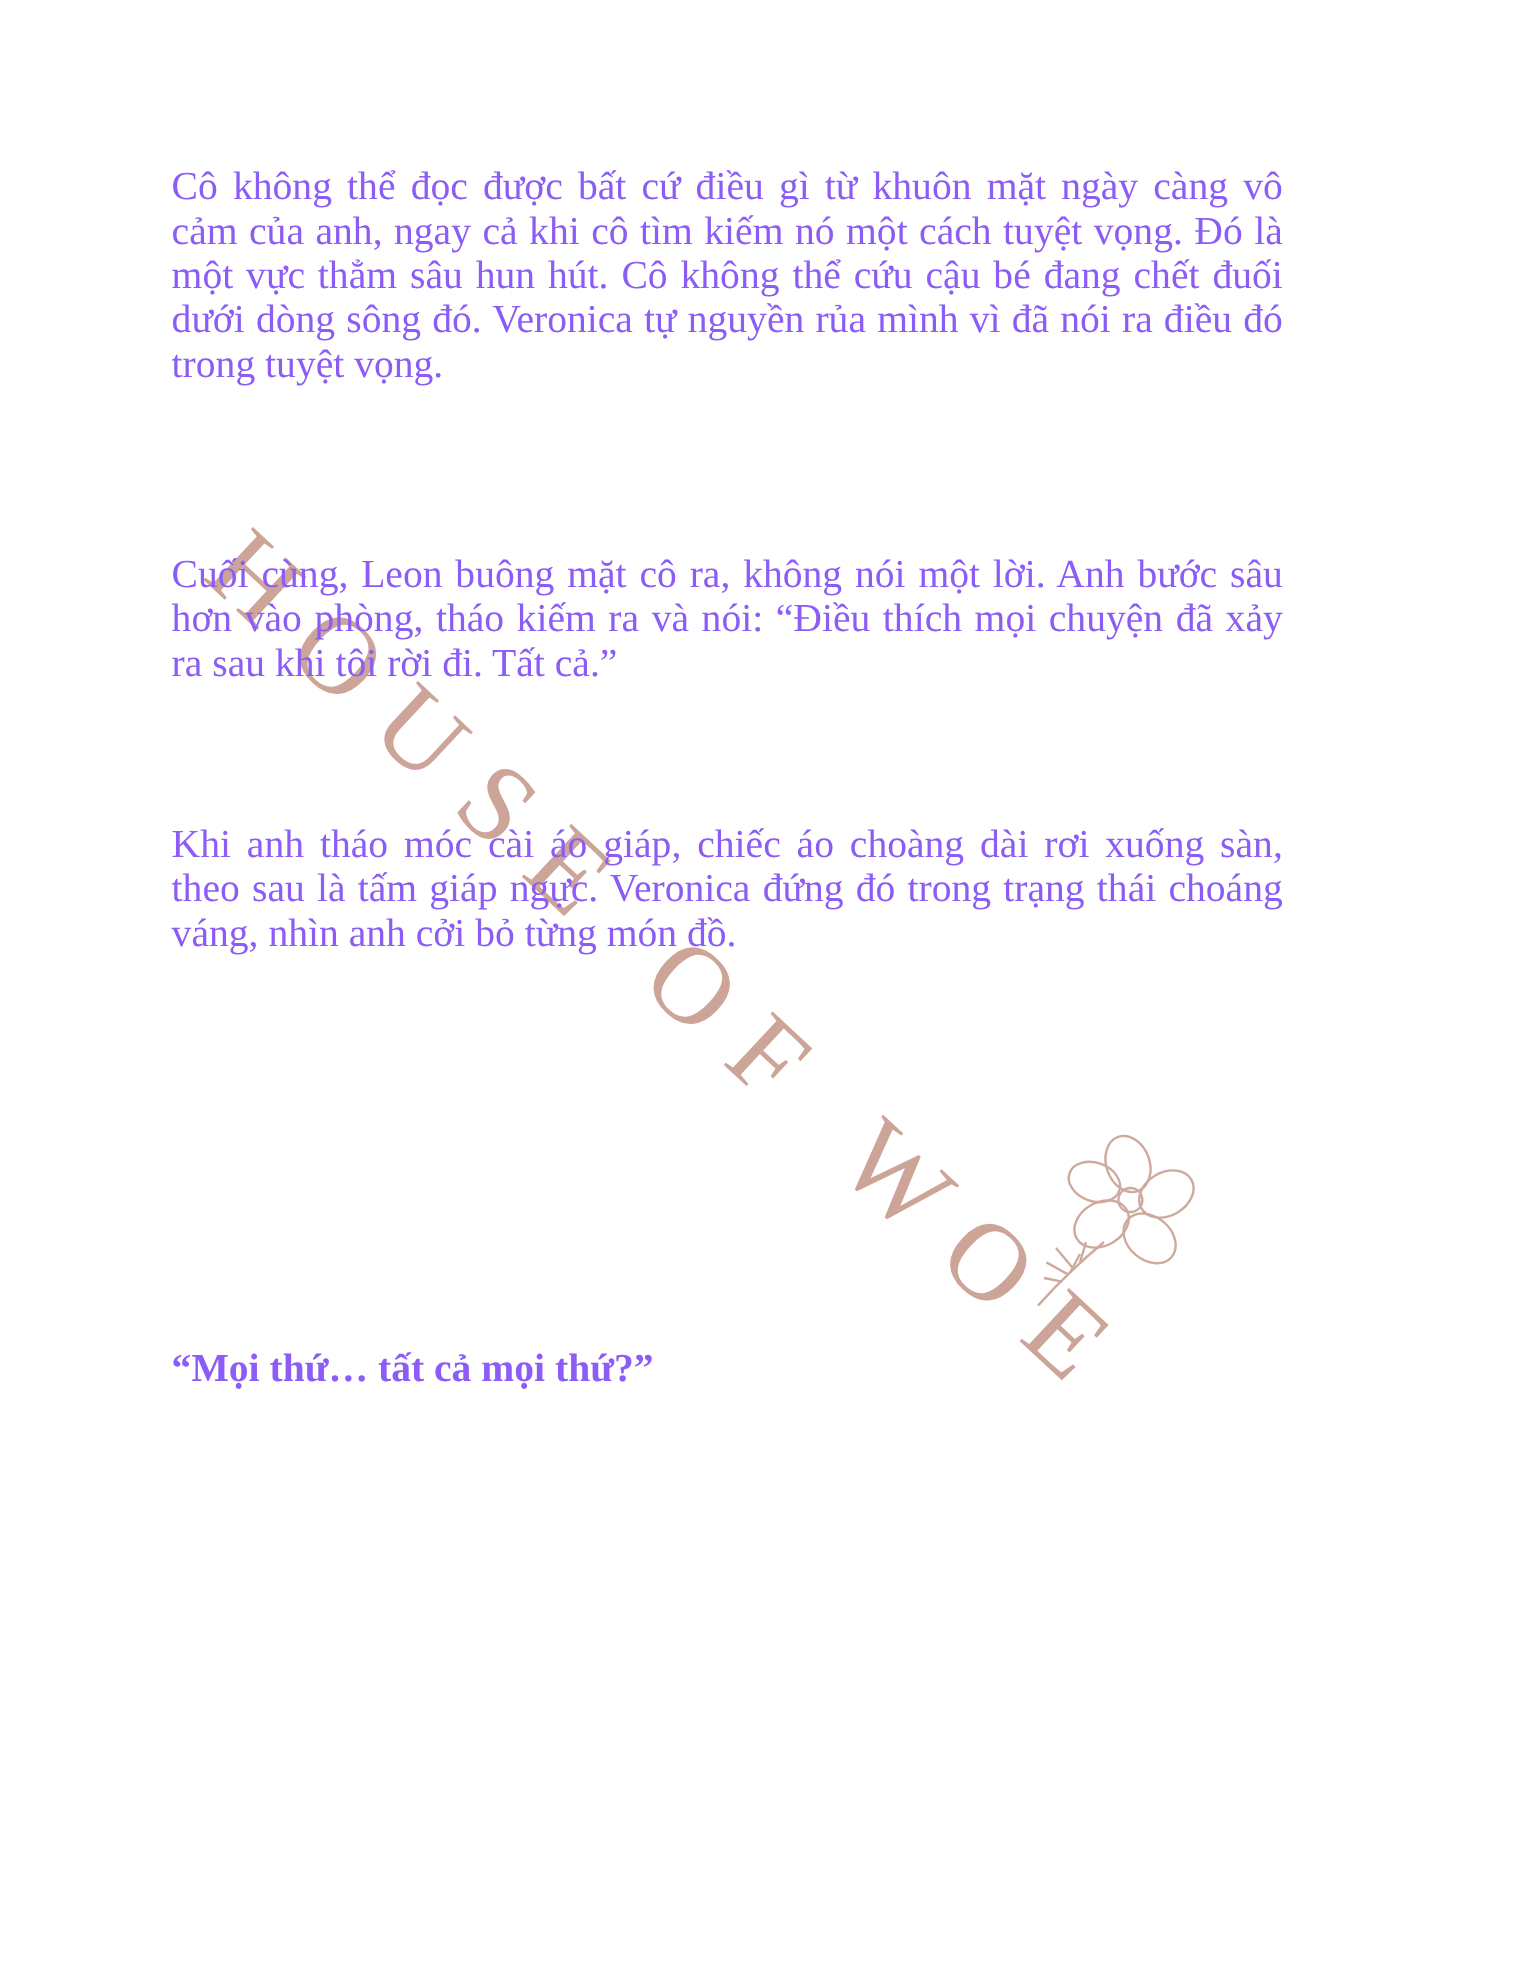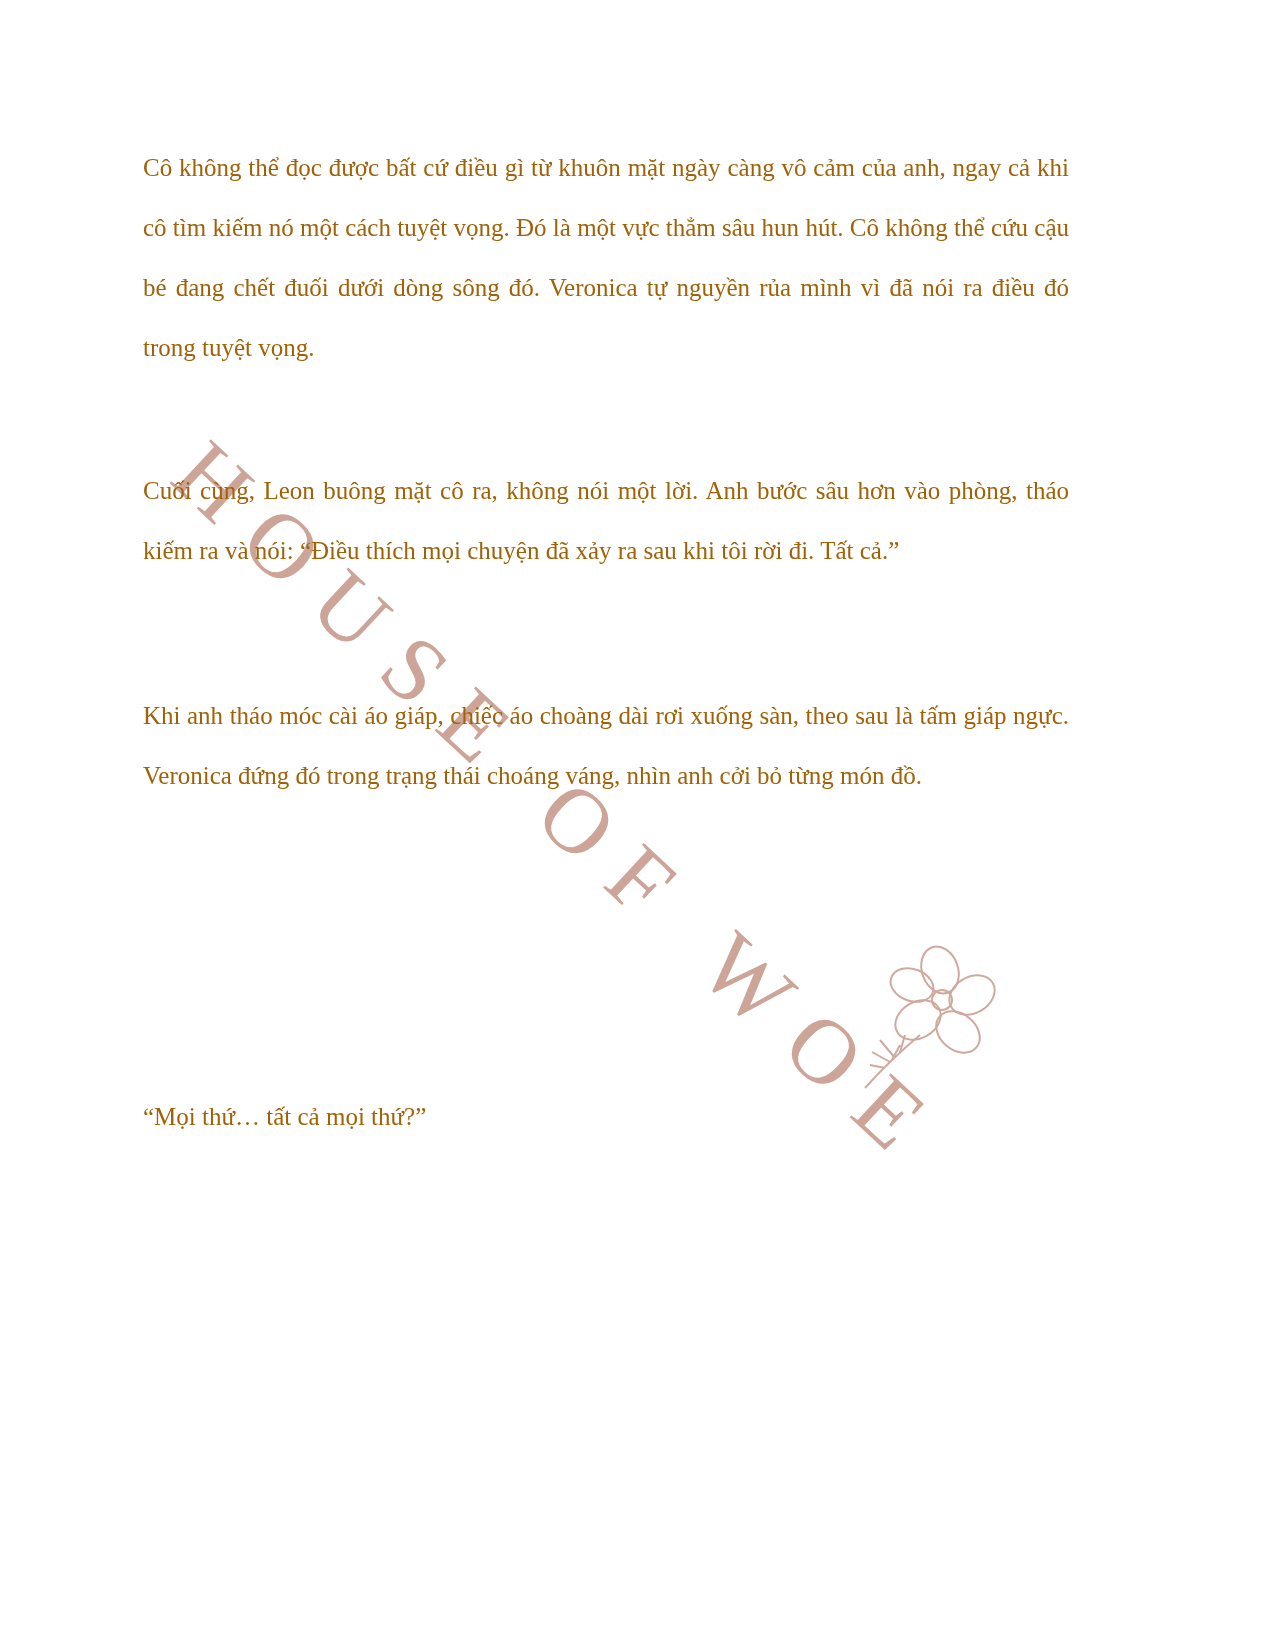--- a/index.html
+++ b/index.html
@@ -1,18 +1,18 @@
 <!DOCTYPE html>
 <html><head>
 <meta charset="utf-8">
 <style>
   html, body { margin: 0; padding: 0; background: #ffffff; }
   body { width: 1275px; height: 1650px; position: relative; overflow: hidden; }
   .page { position: absolute; left: 0; top: 0; width: 1275px; height: 1650px; background: #fff; }
-  .text-block { position: absolute; left: 143px; width: 926px; font-family: "Liberation Serif", "DejaVu Serif", serif; font-size: 25px; line-height: 60px; color: #a16207; text-align: justify; z-index: 2; }
+  .text-block { position: absolute; left: 143px; width: 926px; font-family: "Liberation Serif", "DejaVu Serif", serif; font-size: 33px; line-height: 37px; color: #8b5cf6; text-align: justify; z-index: 2; }
   .text-block.left { text-align: left; }
   .watermark { position: absolute; left: 0; top: 0; width: 1275px; height: 1650px; z-index: 1; pointer-events: none; }
   .wm-text { position: absolute; left: 225px; top: 420px; font-family: "Liberation Serif", "DejaVu Serif", serif; font-size: 92px; color: #c79b8d; letter-spacing: 28px; transform-origin: 0 0; transform: rotate(43deg); white-space: nowrap; opacity: 0.9; }
   .flower { position: absolute; left: 850px; top: 940px; width: 150px; height: 150px; }
 </style>
 </head>
 <body>
 
 <div class="page">
 
@@ -29,15 +29,15 @@
         <path d="M70 95 Q40 120 15 148"></path>
         <path d="M45 118 L30 100 M40 122 L22 112 M35 128 L20 125"></path>
         <path d="M50 112 L55 95 M42 120 L50 105"></path>
       </g>
     </svg>
   </div>
 
   <p class="text-block" style="top:138px;margin:0;">Cô không thể đọc được bất cứ điều gì từ khuôn mặt ngày càng vô cảm của anh, ngay cả khi cô tìm kiếm nó một cách tuyệt vọng. Đó là một vực thẳm sâu hun hút. Cô không thể cứu cậu bé đang chết đuối dưới dòng sông đó. Veronica tự nguyền rủa mình vì đã nói ra điều đó trong tuyệt vọng.</p>
   <p class="text-block" style="top:461px;margin:0;">Cuối cùng, Leon buông mặt cô ra, không nói một lời. Anh bước sâu hơn vào phòng, tháo kiếm ra và nói: “Điều thích mọi chuyện đã xảy ra sau khi tôi rời đi. Tất cả.”</p>
   <p class="text-block" style="top:686px;margin:0;">Khi anh tháo móc cài áo giáp, chiếc áo choàng dài rơi xuống sàn, theo sau là tấm giáp ngực. Veronica đứng đó trong trạng thái choáng váng, nhìn anh cởi bỏ từng món đồ.</p>
-  <p class="text-block left" style="top:1087px;margin:0;">“Mọi thứ… tất cả mọi thứ?”</p>
+  <p class="text-block left" style="top:1123px;margin:0;font-weight:bold;">“Mọi thứ… tất cả mọi thứ?”</p>
 
 </div>
 
 </body></html>

